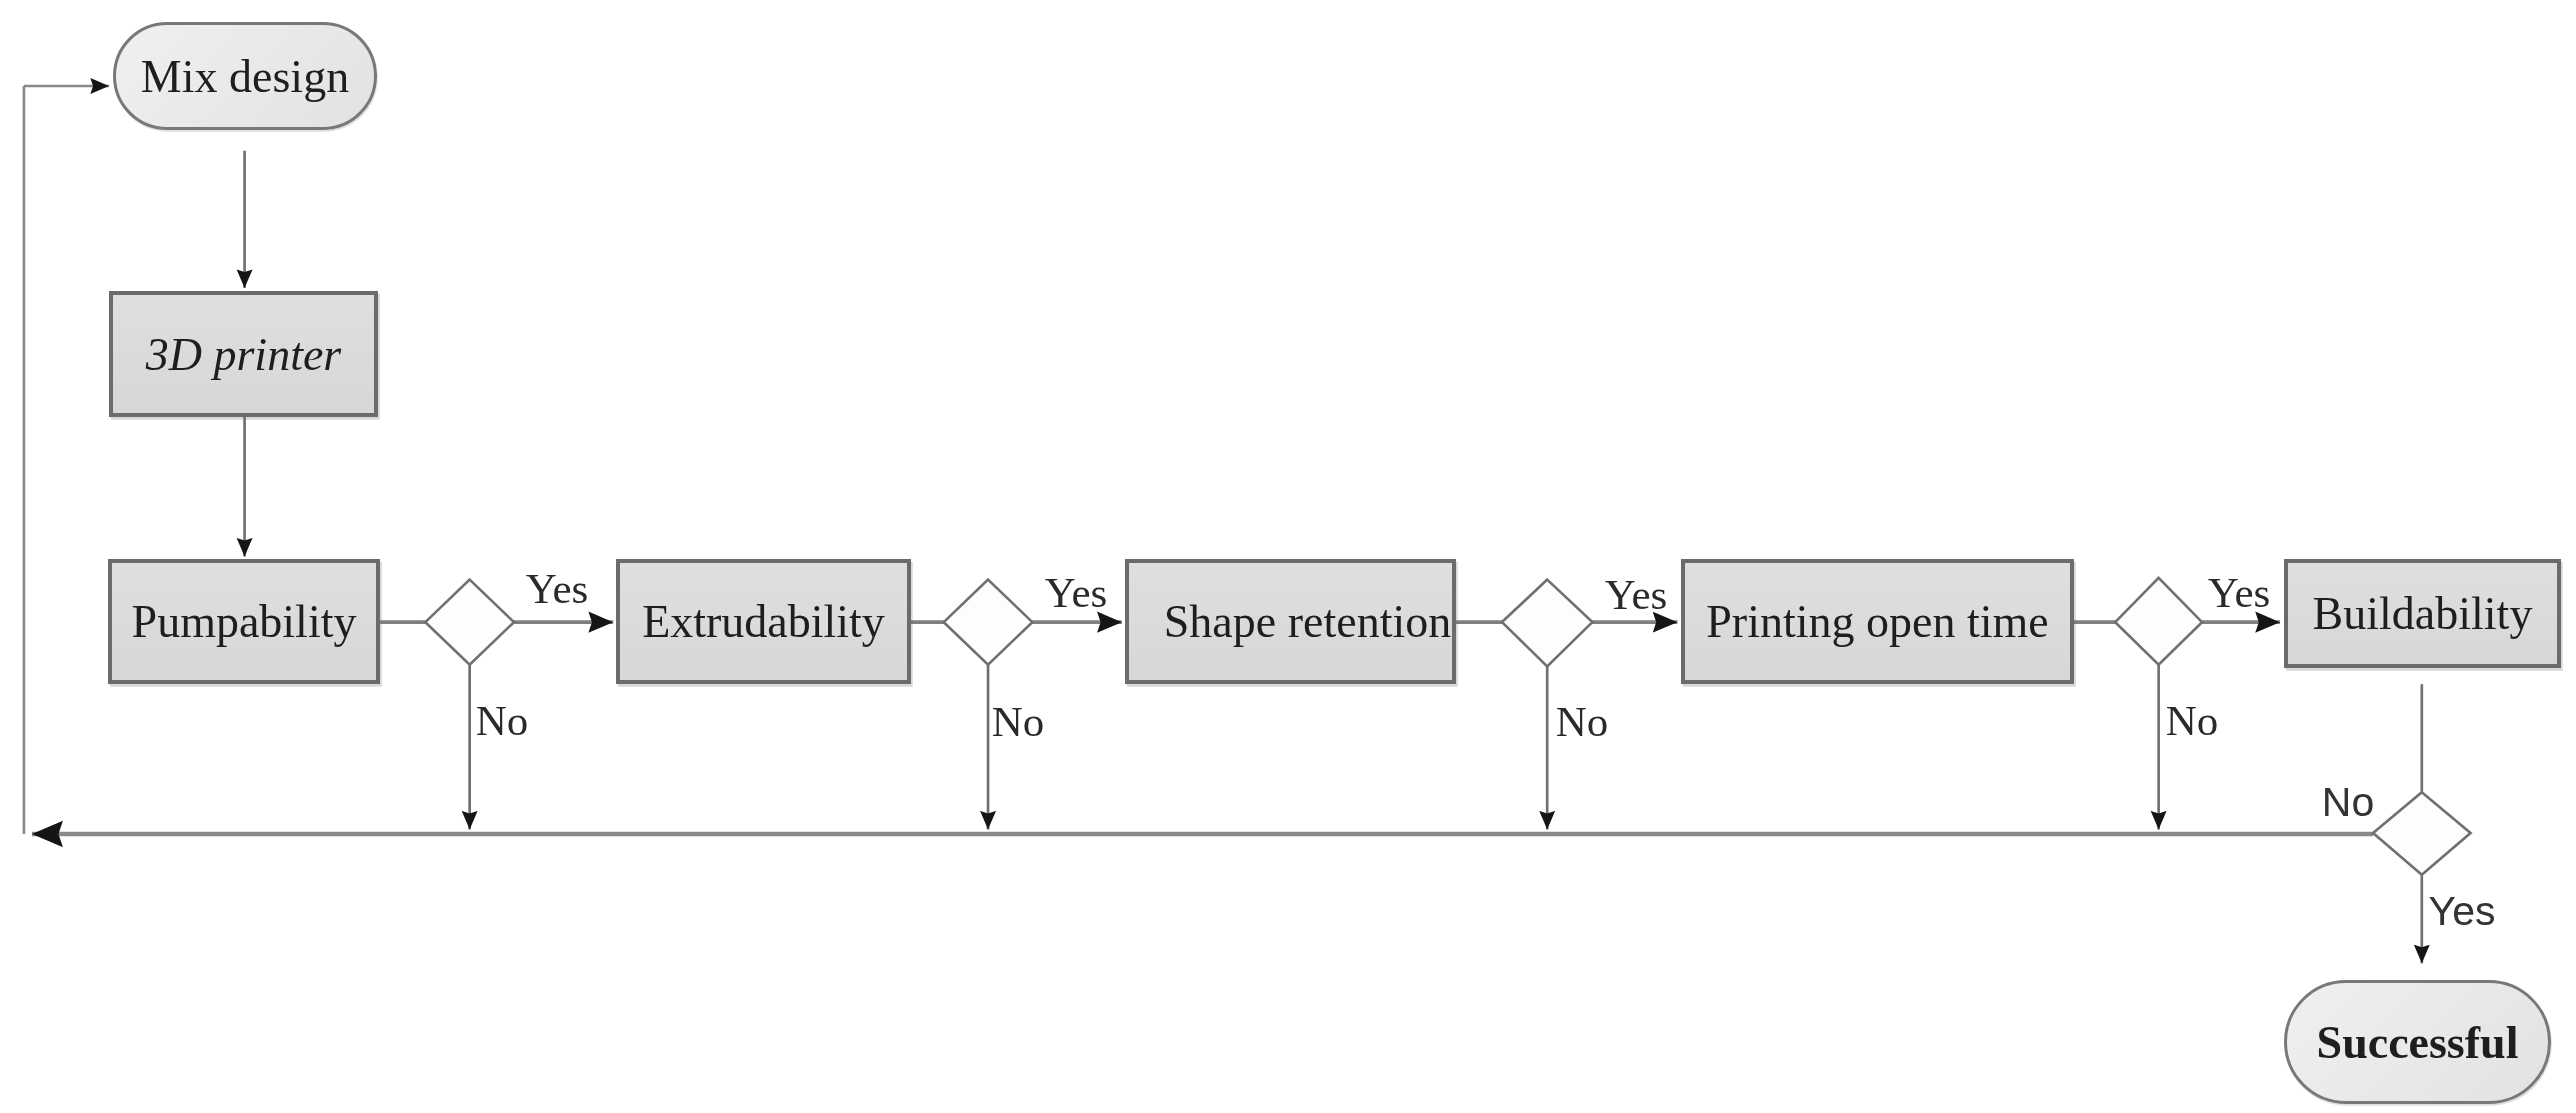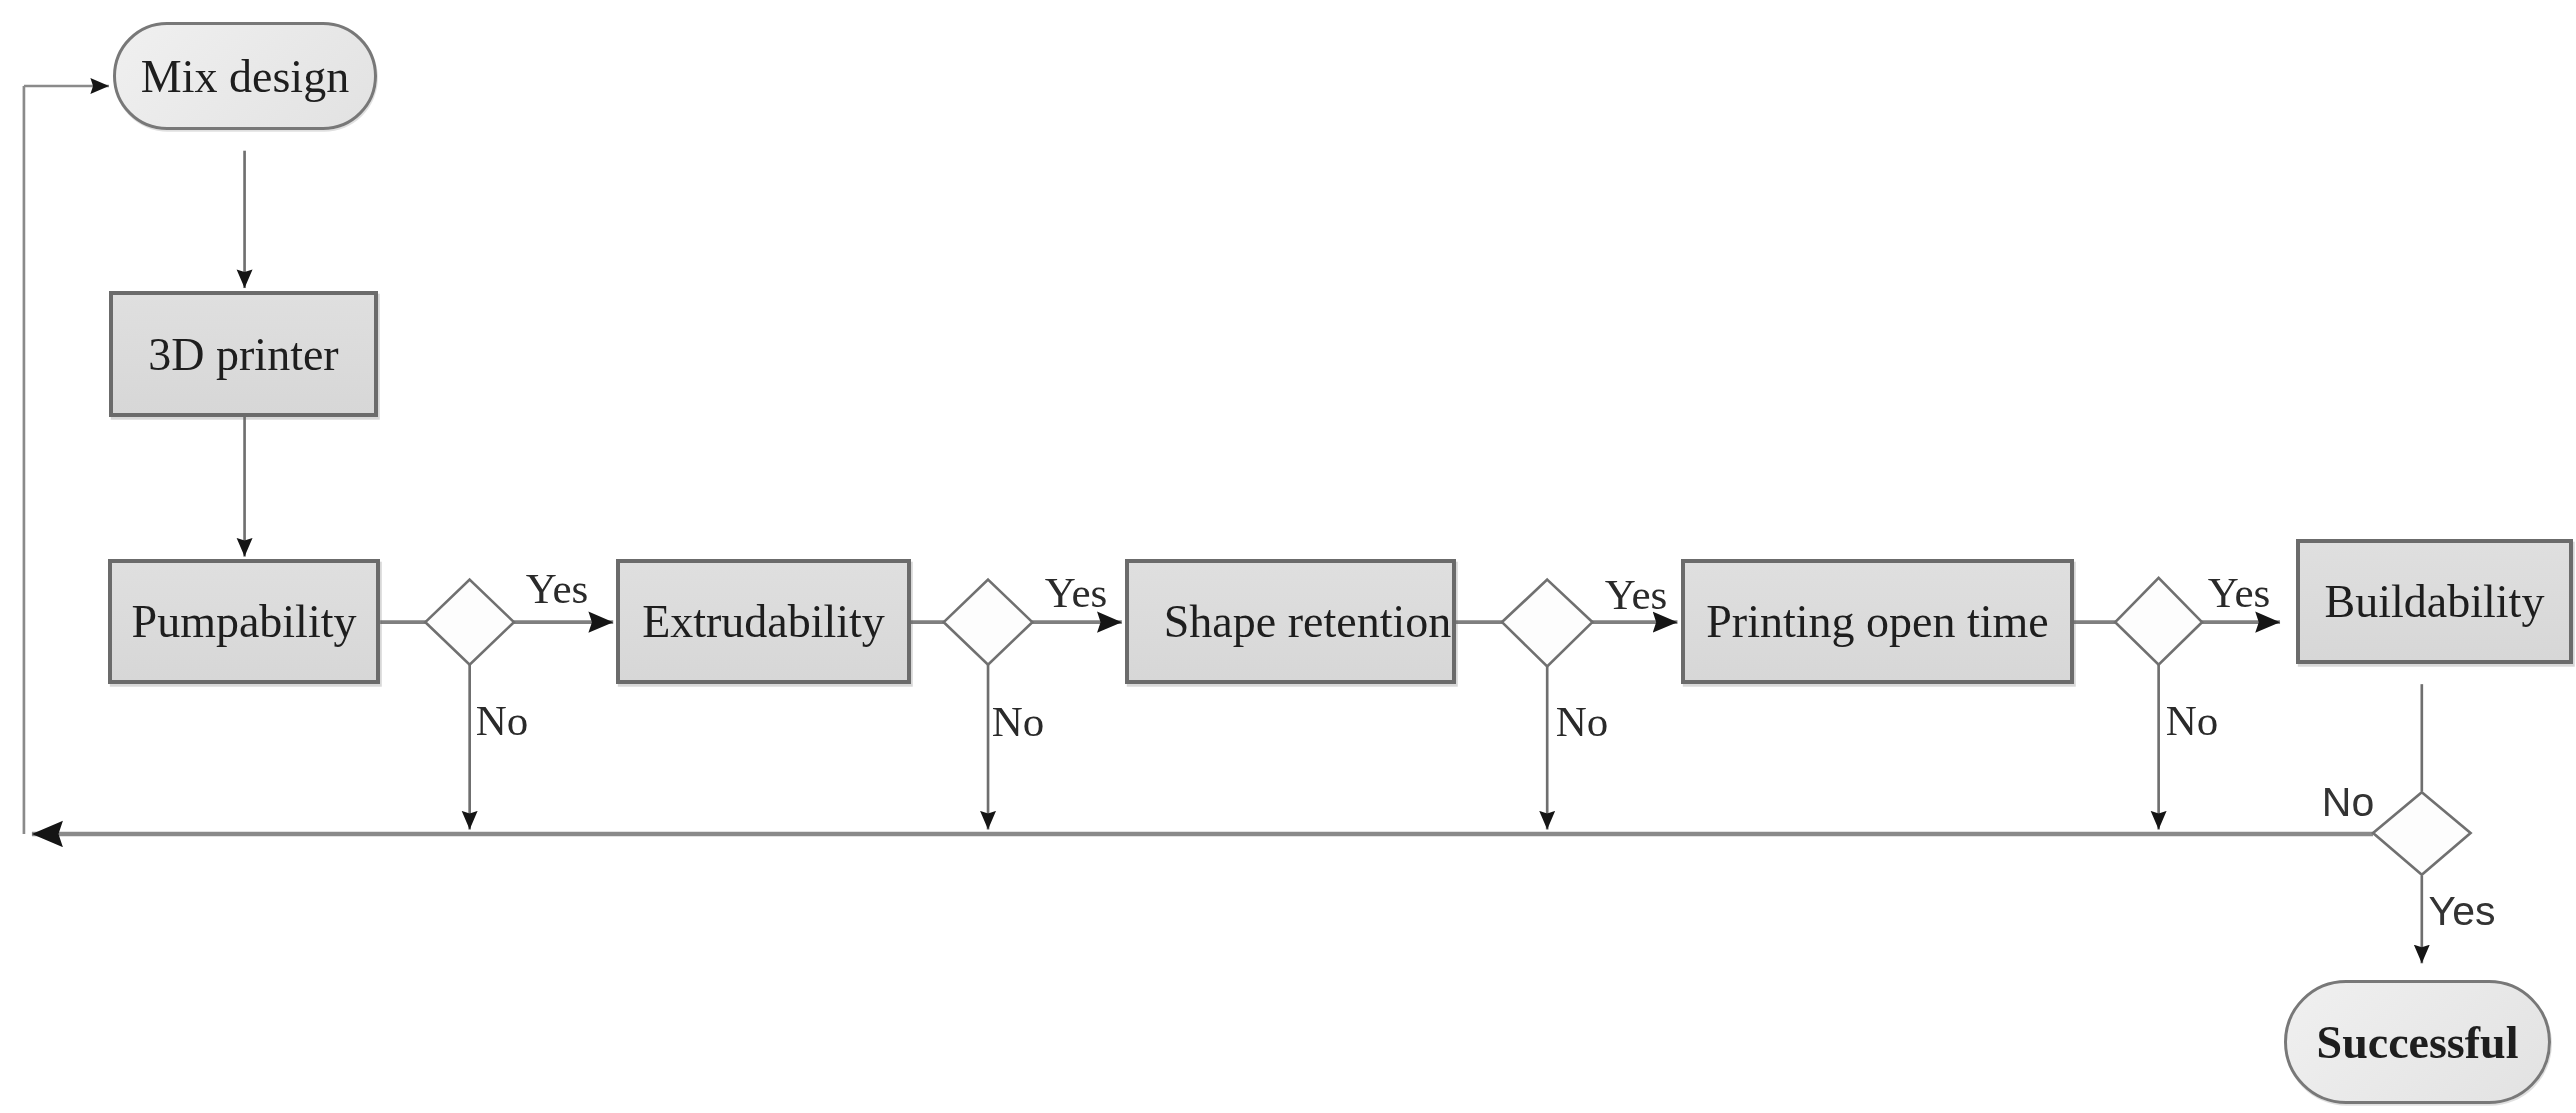--- a/index.html
+++ b/index.html
@@ -71,41 +71,41 @@
     <polygon points="1115,654 1165,702 1115,750 1065,702" fill="#fdfdfd" stroke="#707070" stroke-width="3"></polygon>
     <polygon points="1746,654 1797,702 1746,752 1695,702" fill="#fdfdfd" stroke="#707070" stroke-width="3"></polygon>
     <polygon points="2436,652 2485,702 2436,750 2387,702" fill="#fdfdfd" stroke="#707070" stroke-width="3"></polygon>
     <polygon points="2733,894 2788,940 2733,987 2678,940" fill="#fdfdfd" stroke="#707070" stroke-width="3"></polygon>
   </svg>
 
   <div class="node term" style="left:113px;top:22px;width:264px;height:108px;">
     <span>Mix design</span>
   </div>
 
-  <div class="node proc" style="left:109px;top:291px;width:269px;height:126px;">
+  <div class="node proc" style="left:109px;top:291px;width:269px;height:126px;font-style:italic;">
     <span>3D printer</span>
   </div>
 
   <div class="node proc" style="left:108px;top:559px;width:272px;height:125px;">
     <span>Pumpability</span>
   </div>
 
   <div class="node proc" style="left:616px;top:559px;width:295px;height:125px;">
     <span>Extrudability</span>
   </div>
 
   <div class="node proc" style="left:1125px;top:559px;width:331px;height:125px;padding-left:34px;">
     <span>Shape retention</span>
   </div>
 
   <div class="node proc" style="left:1681px;top:559px;width:393px;height:125px;text-align:center;">
     <span>Printing open time</span>
   </div>
 
-  <div class="node proc" style="left:2284px;top:539px;width:277px;height:125px;margin-left:12px;">
+  <div class="node proc" style="left:2284px;top:559px;width:277px;height:109px;">
     <span>Buildability</span>
   </div>
 
   <div class="node term" style="left:2284px;top:980px;width:267px;height:124px;font-weight:bold;">
     <span>Successful</span>
   </div>
 
   <div class="lbl serif" style="left:557px;top:588px;">Yes</div>
   <div class="lbl serif" style="left:1076px;top:592px;">Yes</div>
   <div class="lbl serif" style="left:1636px;top:594px;">Yes</div>

